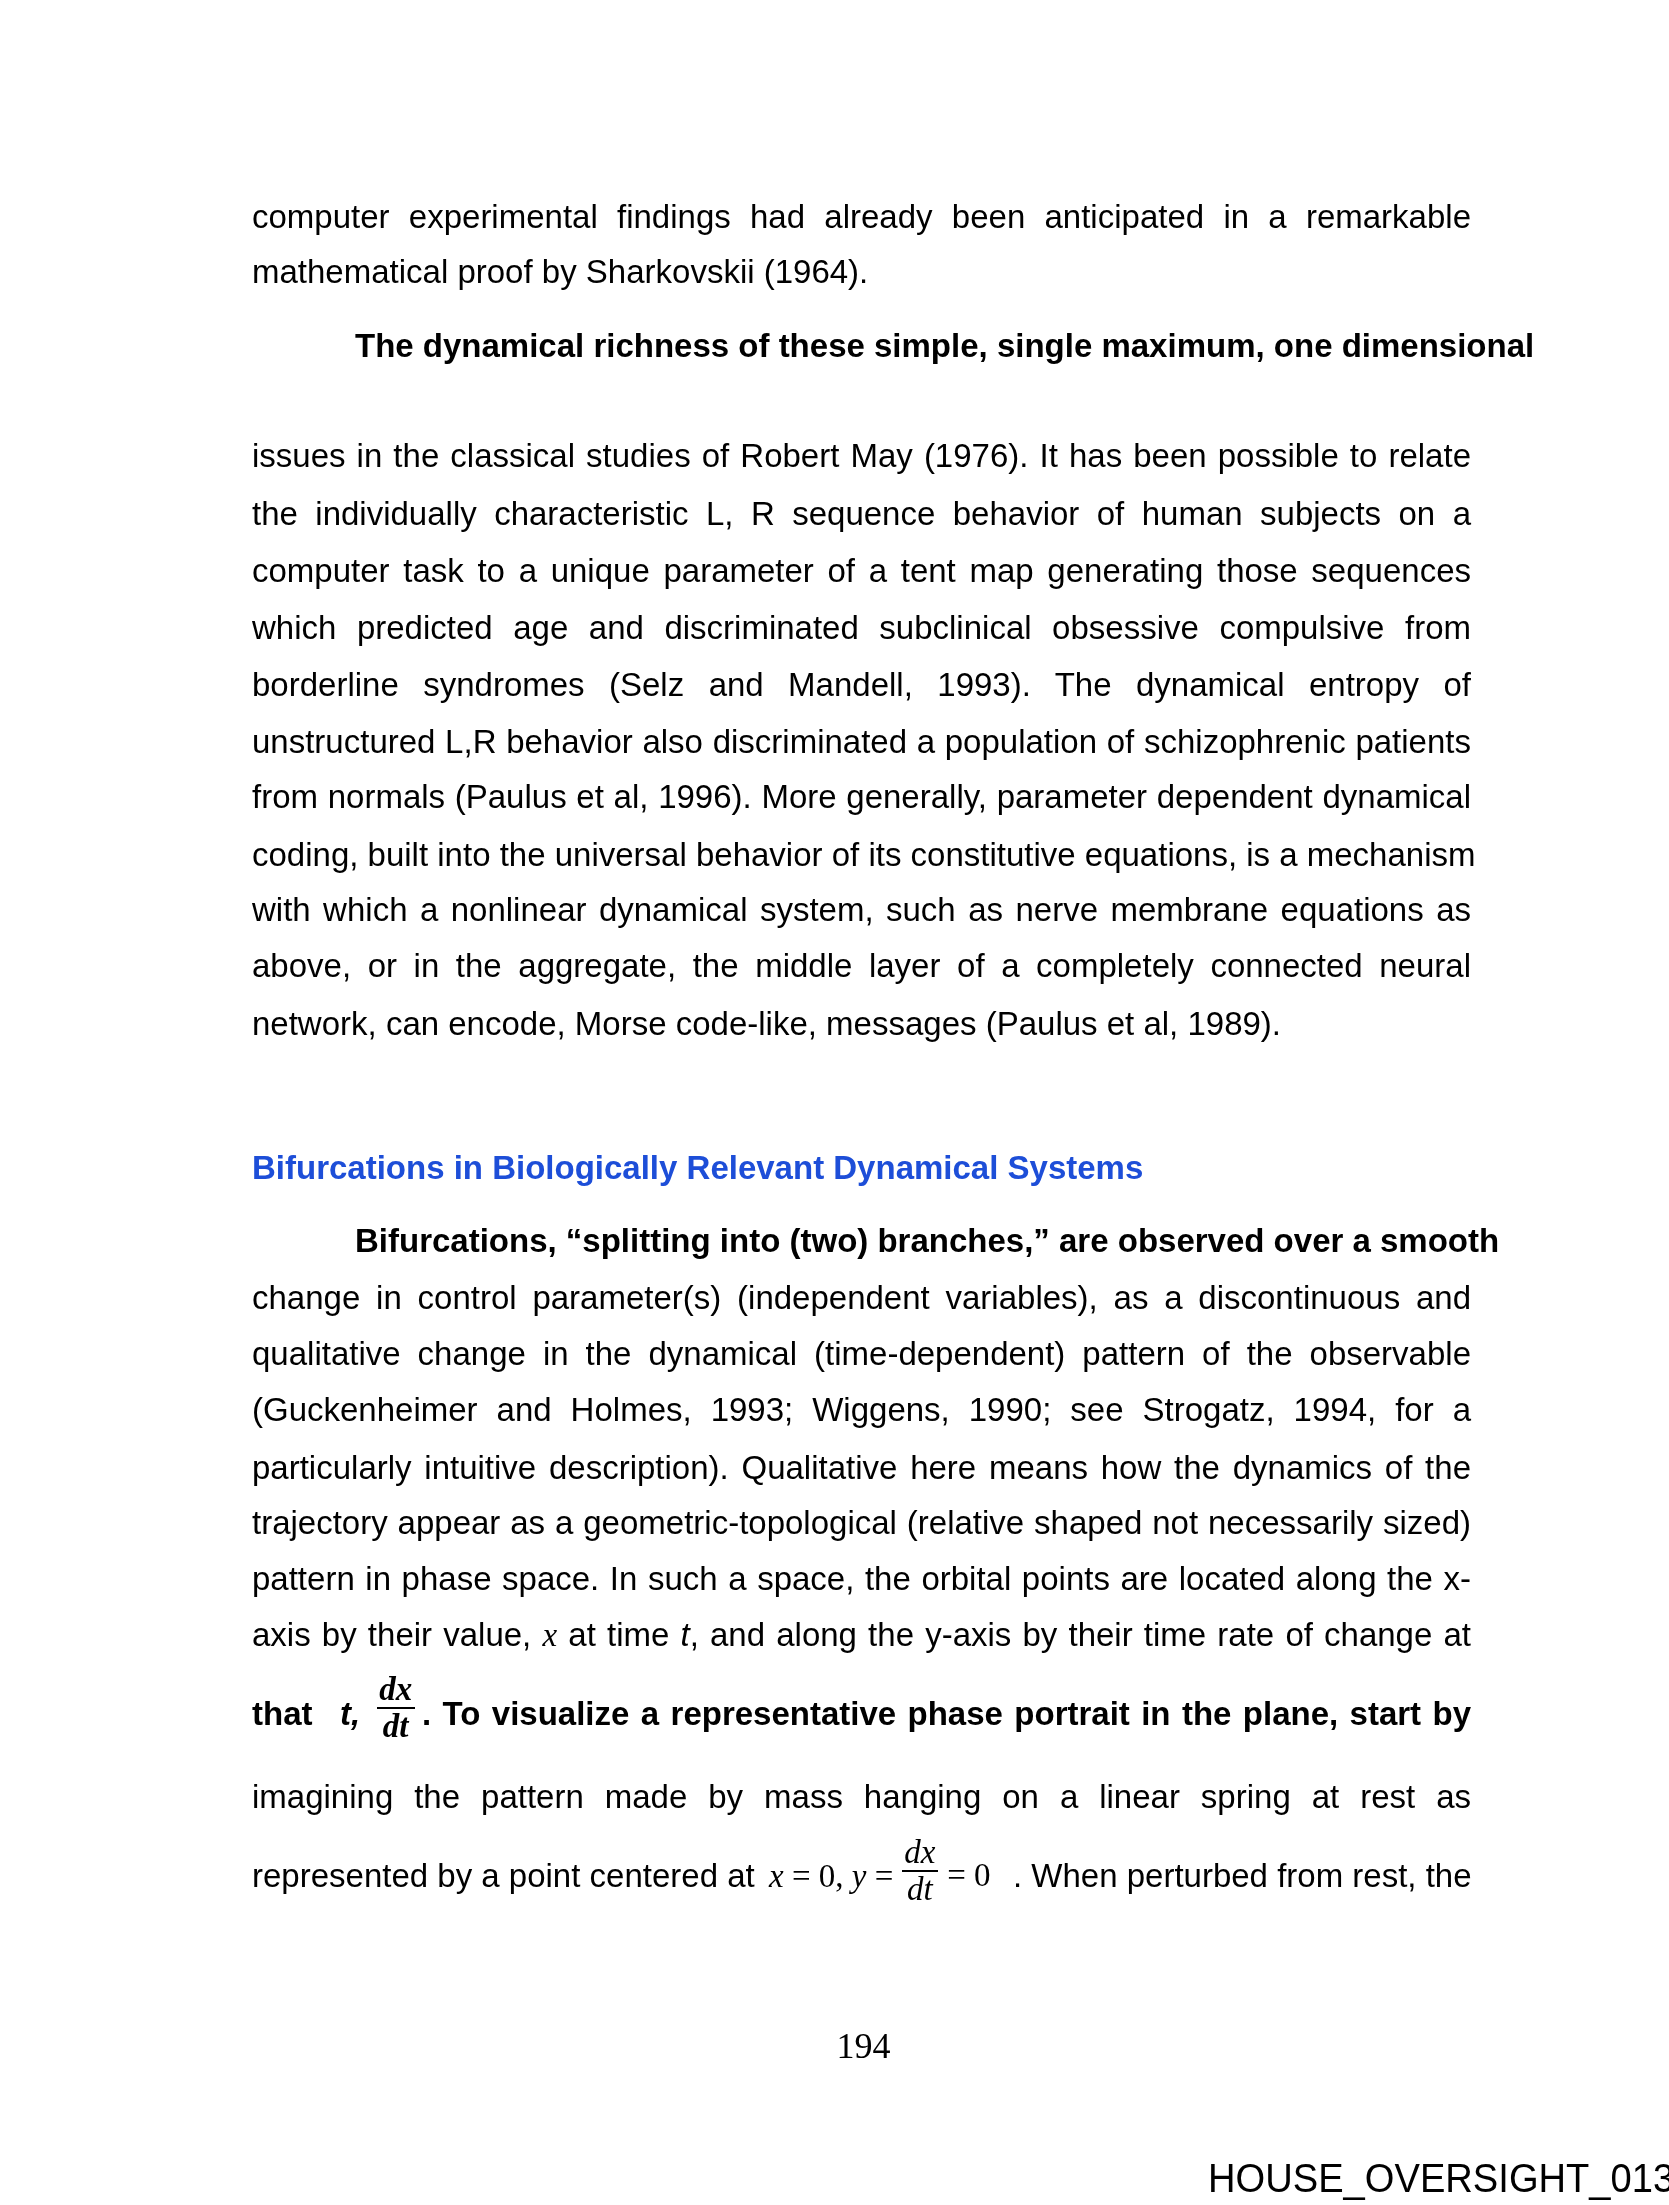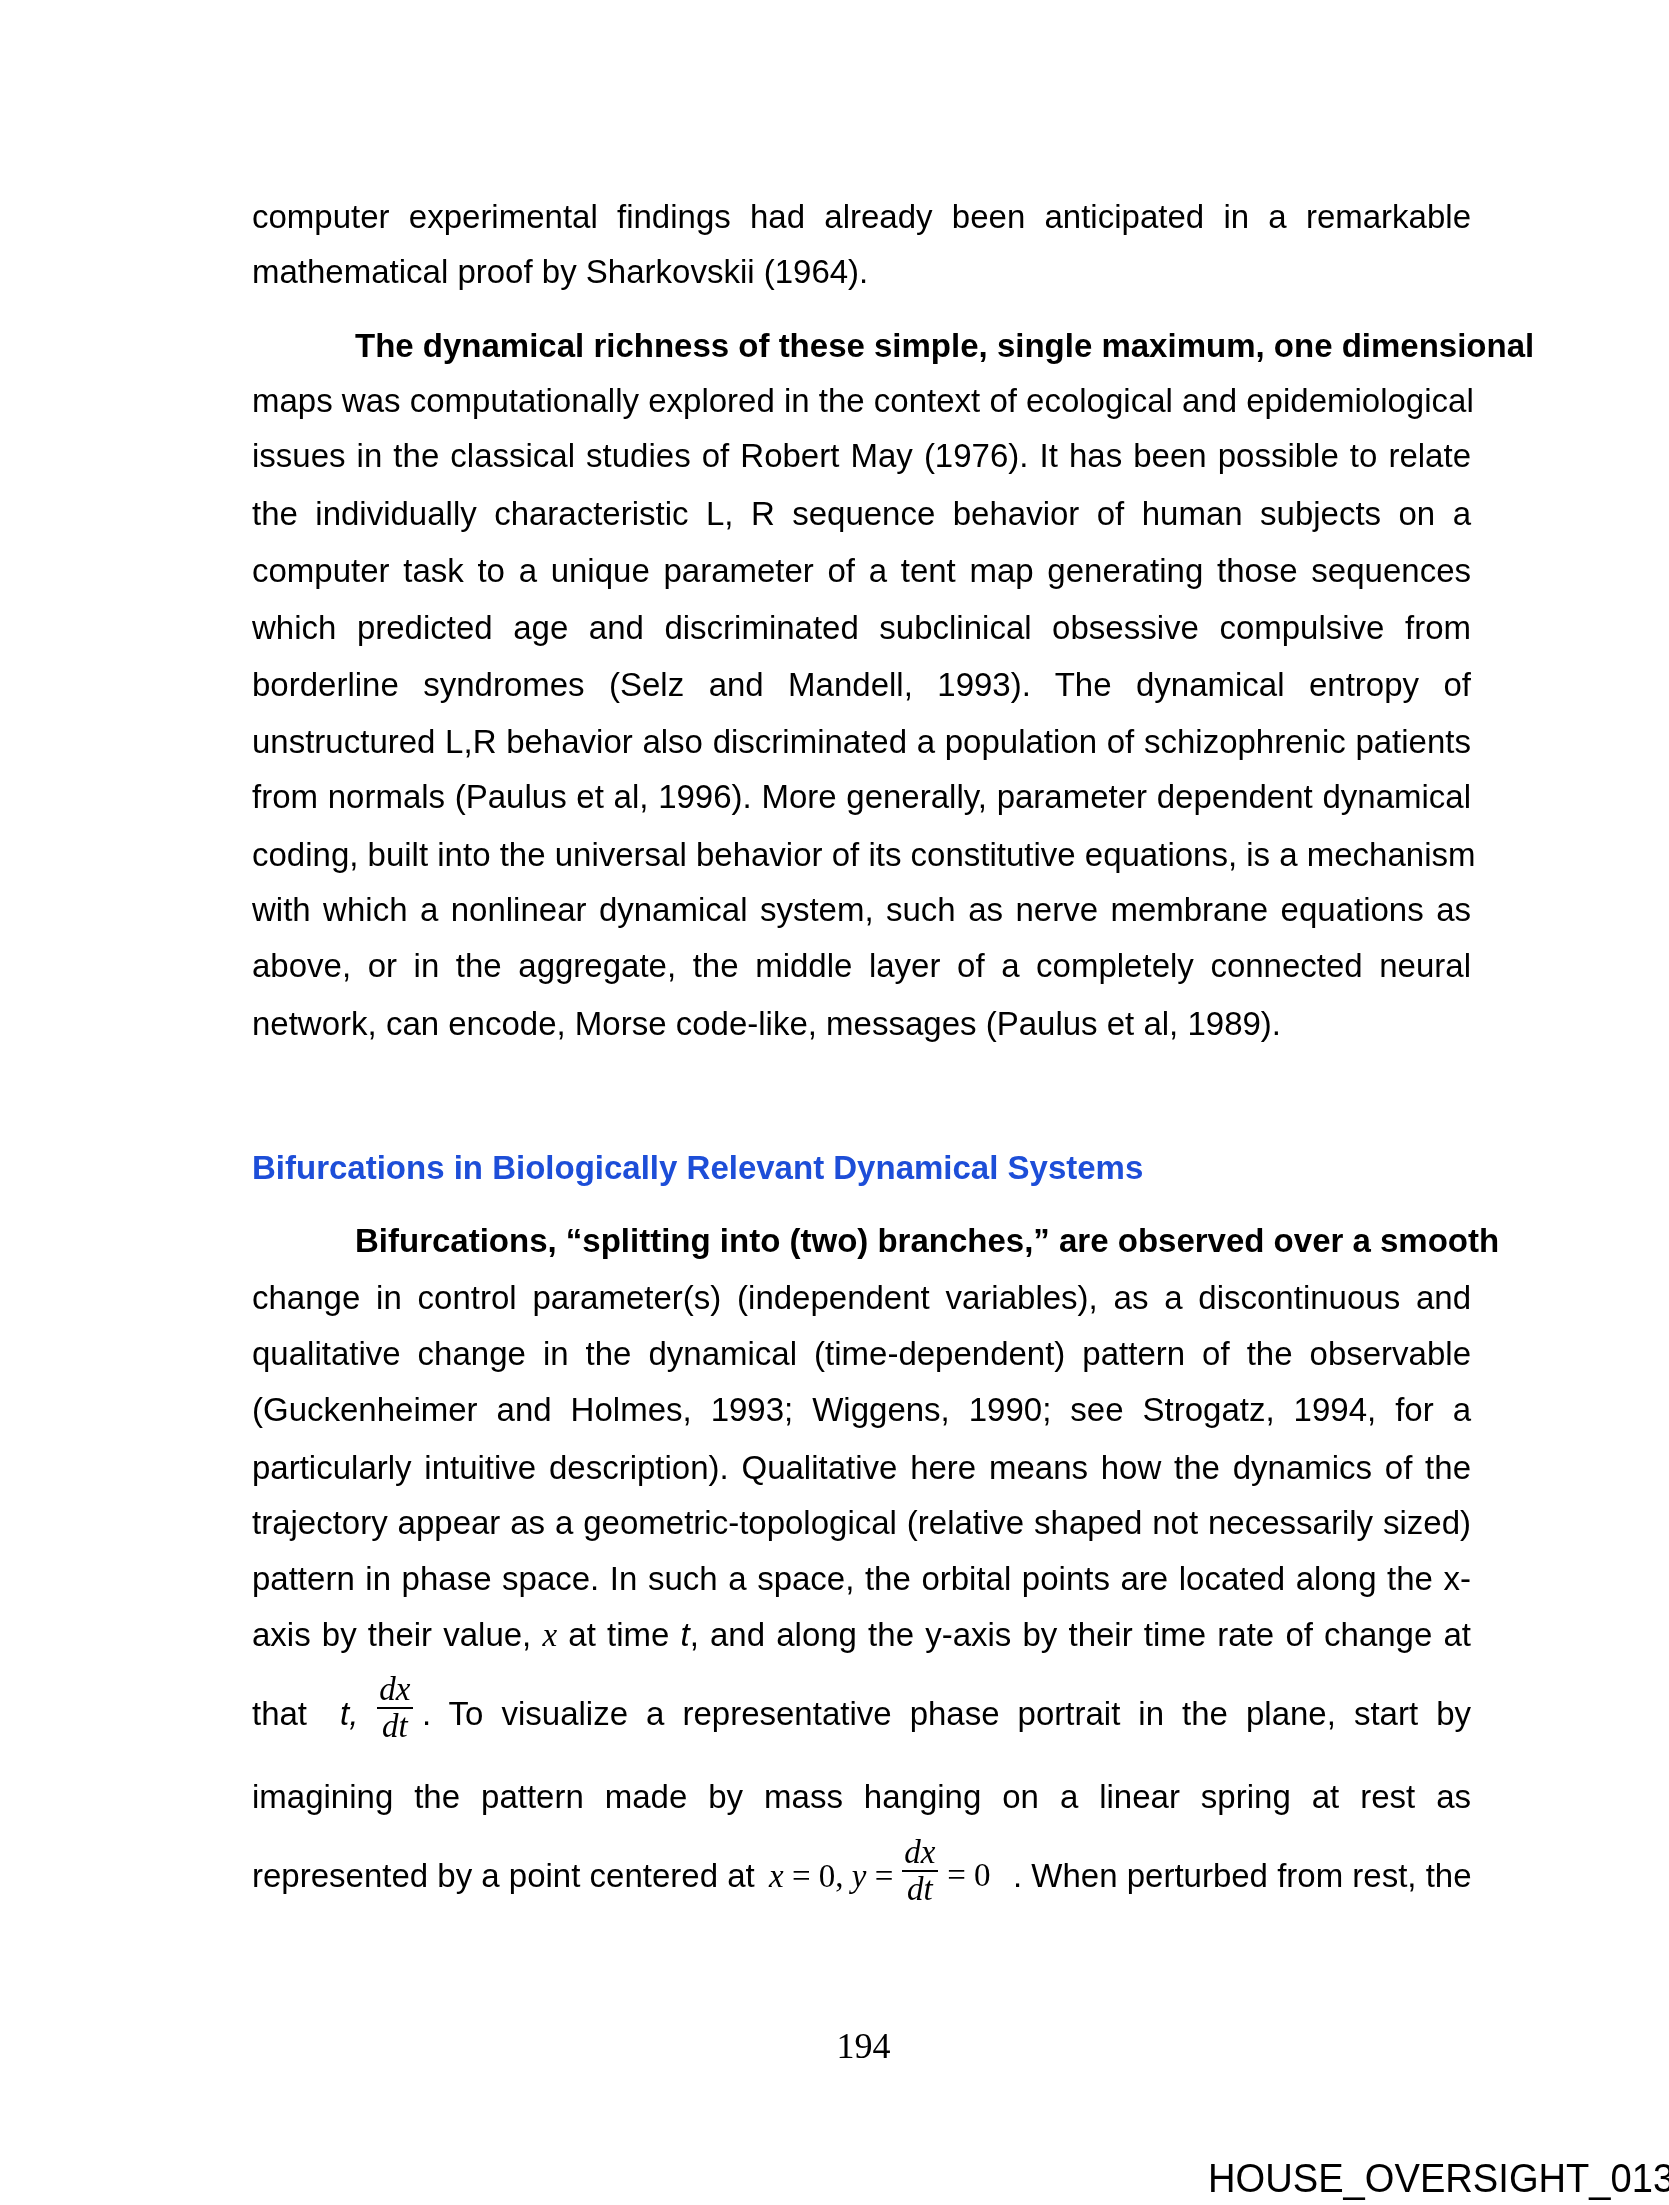--- a/index.html
+++ b/index.html
@@ -68,21 +68,20 @@
 </style>
 </head>
 <body>
 
 <div class="page">
 
   <div class="line j" style="top:200px">computer experimental findings had already been anticipated in a remarkable</div>
   <div class="line" style="top:255px">mathematical proof by Sharkovskii (1964).</div>
 
   <div class="line j indent" style="top:329px">The dynamical richness of these simple, single maximum, one dimensional</div>
-  <div class="line j" style="top:384px">maps was computationally explored in the context of ecological and epidemiological</div>
   <div class="line j" style="top:439px">issues in the classical studies of Robert May (1976). It has been possible to relate</div>
   <div class="line j" style="top:497px">the individually characteristic L, R sequence behavior of human subjects on a</div>
   <div class="line j" style="top:554px">computer task to a unique parameter of a tent map generating those sequences</div>
   <div class="line j" style="top:611px">which predicted age and discriminated subclinical obsessive compulsive from</div>
   <div class="line j" style="top:668px">borderline syndromes (Selz and Mandell, 1993). The dynamical entropy of</div>
   <div class="line j" style="top:725px">unstructured L,R behavior also discriminated a population of schizophrenic patients</div>
   <div class="line j" style="top:780px">from normals (Paulus et al, 1996). More generally, parameter dependent dynamical</div>
   <div class="line j" style="top:838px">coding, built into the universal behavior of its constitutive equations, is a mechanism</div>
   <div class="line j" style="top:893px">with which a nonlinear dynamical system, such as nerve membrane equations as</div>
   <div class="line j" style="top:949px">above, or in the aggregate, the middle layer of a completely connected neural</div>
@@ -98,21 +97,21 @@
   <div class="line j" style="top:1506px">trajectory appear as a geometric-topological (relative shaped not necessarily sized)</div>
   <div class="line j" style="top:1562px">pattern in phase space. In such a space, the orbital points are located along the x-</div>
 
   <div class="line j" style="top:1618px">
     <span>axis by their value,</span>
     <span class="math">x</span>
     <span>at time</span>
     <span class="ital">t</span><span>, and along the y-axis by their time rate of change at</span>
   </div>
 
-  <div class="line" style="top:1676px; height:72px;">
+  <div class="line" style="top:1676px; height:72px;font-weight:bold;">
     <span style="position:absolute; left:0; top:21px;">that</span>
     <span class="ital" style="position:absolute; left:88px; top:21px;">t,</span>
     <span class="frac" style="position:absolute; left:122px; top:-3.9px;">
       <span class="num">dx</span>
       <span class="den">dt</span>
     </span>
     <span style="position:absolute; left:170px; right:0; top:21px; text-align:justify; text-align-last:justify;">. To visualize a representative phase portrait in the plane, start by</span>
   </div>
 
   <div class="line j" style="top:1780px">imagining the pattern made by mass hanging on a linear spring at rest as</div>

